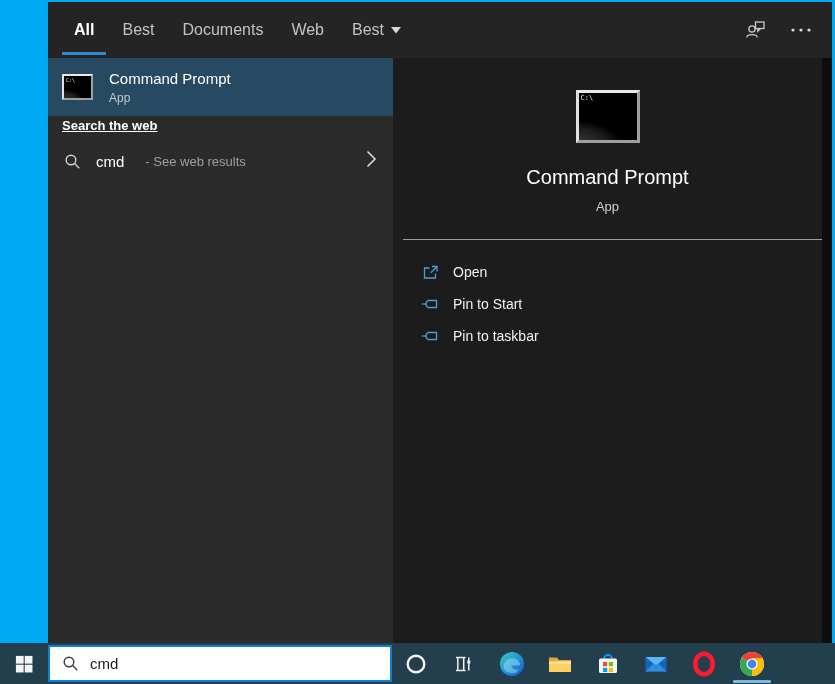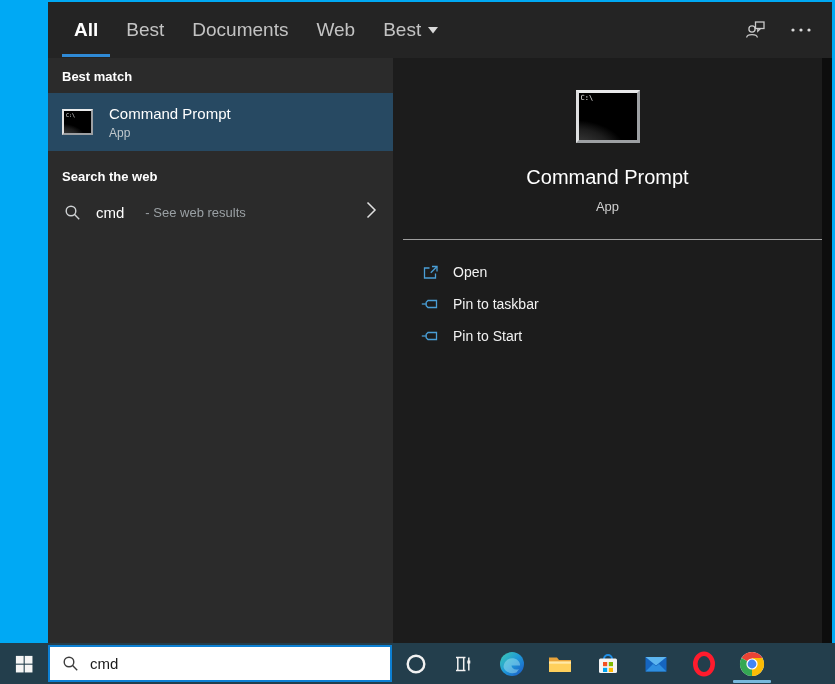--- a/index.html
+++ b/index.html
@@ -16,21 +16,21 @@
   
   .search-window {
     position:absolute; left:48px; top:2px; width:784px; height:641px;
   }
   .sw-header {
     position:absolute; top:0; left:0; right:0; height:56px;
     background:#242424; display:flex; align-items:center; padding-left:26px;
   }
   .tabs { display:flex; column-gap:28px; align-items:center; }
   .tab {
-    color:#c3c3c3; font-size:19px; position:relative; cursor:default;
+    color:#c3c3c3; font-size:16px; position:relative; cursor:default;
     display:flex; align-items:center; gap:7px; padding:6px 0;
   }
   .tab.active { color:#ffffff; font-weight:bold; }
   .tab.active::after {
     content:""; position:absolute; left:-12px; right:-12px; bottom:-10px;
     height:3px; background:#2f8ad6;
   }
   .hdr-icons { position:absolute; right:0; top:0; height:56px; display:flex; align-items:center; }
   .hdr-icon { width:46px; height:40px; display:grid; place-items:center; }
 
@@ -51,21 +51,21 @@
     color:#ffffff; font-size:13px; font-weight:bold; padding:11px 14px 9px 14px;
   }
   .best-match-row {
     height:58px; background:#274962; display:flex; align-items:center;
     padding-left:14px; cursor:default;
   }
   .bm-text { margin-left:16px; display:flex; flex-direction:column; gap:4px; }
   .bm-title { color:#ffffff; font-size:15px; }
   .bm-sub { color:#c0c8cd; font-size:12px; }
 
-  .web-header { padding-top:18px; }
+  .web-header { padding-top:2px;text-decoration:underline; }
   .web-row {
     height:38px; display:flex; align-items:center; padding-left:16px;
     position:relative; cursor:default;
   }
   .web-query { color:#ffffff; font-size:15px; margin-left:15px; }
   .web-suffix { color:#9aa0a4; font-size:13px; margin-left:21px; }
   .web-chevron { position:absolute; right:16px; top:50%; transform:translateY(-50%); }
 
   
   .cmd-icon {
@@ -165,21 +165,20 @@
           <svg width="22" height="6" viewBox="0 0 22 6">
             <circle cx="3" cy="3" r="1.6" fill="#d9d9d9"></circle>
             <circle cx="11" cy="3" r="1.6" fill="#d9d9d9"></circle>
             <circle cx="19" cy="3" r="1.6" fill="#d9d9d9"></circle>
           </svg>
         </div>
       </div>
     </div>
 
     <div class="sw-left">
-      <div class="section-header">Best match</div>
 
       <div class="best-match-row">
         <div class="cmd-icon small">
           <span class="prompt">C:\</span>
         </div>
         <div class="bm-text">
           <span class="bm-title">Command Prompt</span>
           <span class="bm-sub">App</span>
         </div>
       </div>
@@ -226,31 +225,31 @@
 
 
 
         <div class="action-row">
           <span class="action-ic">
             <svg width="18" height="16" viewBox="0 0 18 16" fill="none" stroke="#4a9ed6" stroke-width="1.3">
               <line x1="0.8" y1="8" x2="5.2" y2="8"></line>
               <path d="M7 4.5 H15.5 V11.5 H7 L5.2 9.7 V6.3 Z"></path>
             </svg>
           </span>
-          <span class="lbl">Pin to taskbar</span>
+          <span class="lbl">Pin to Start</span>
         </div>
 
         <div class="action-row">
           <span class="action-ic">
             <svg width="18" height="16" viewBox="0 0 18 16" fill="none" stroke="#4a9ed6" stroke-width="1.3">
               <line x1="0.8" y1="8" x2="5.2" y2="8"></line>
               <path d="M7 4.5 H15.5 V11.5 H7 L5.2 9.7 V6.3 Z"></path>
             </svg>
           </span>
-          <span class="lbl">Pin to Start</span>
+          <span class="lbl">Pin to taskbar</span>
         </div>
 
       </div>
     </div>
 
     <div class="sw-right-shadow"></div>
   </div>
 
   <div class="taskbar">
 

